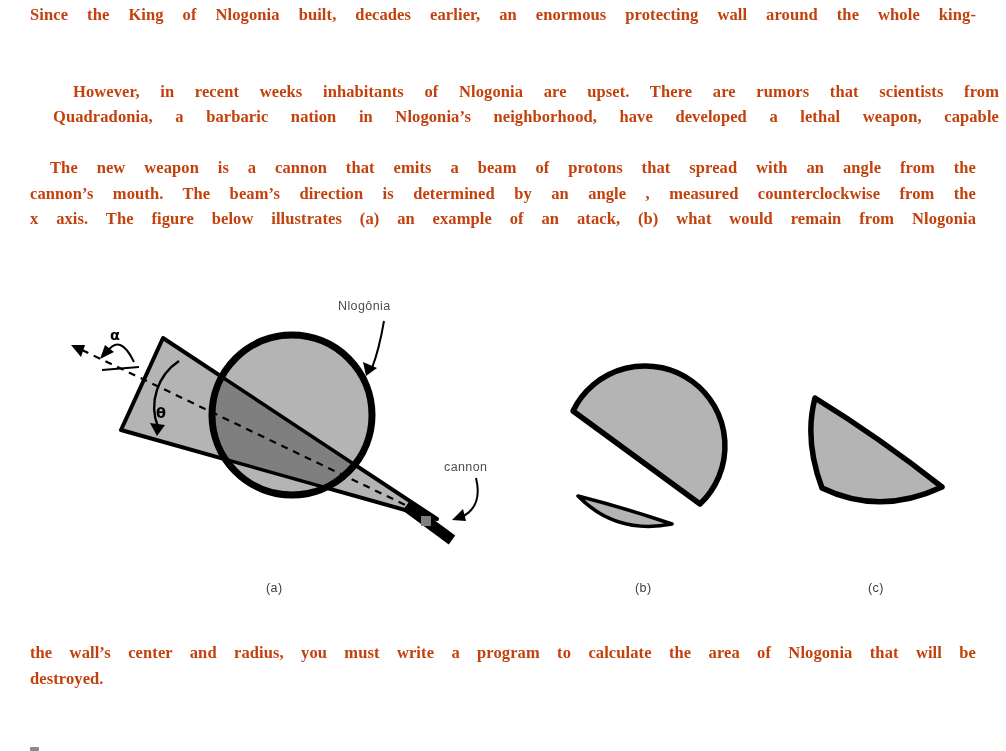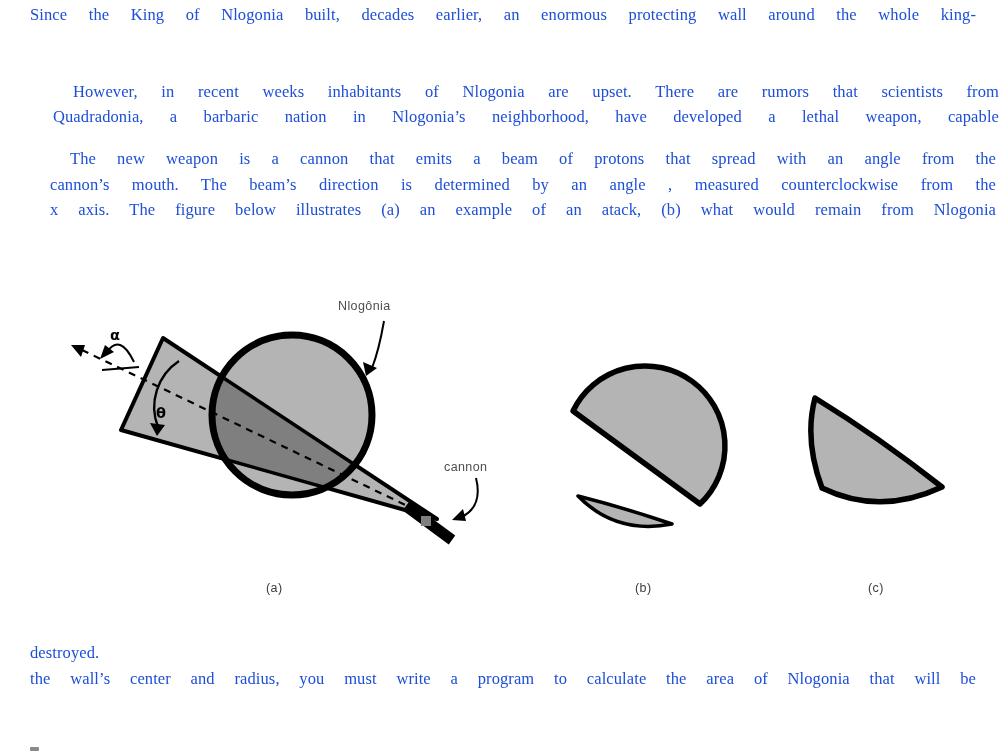--- a/index.html
+++ b/index.html
@@ -1,24 +1,24 @@
 <!DOCTYPE html>
 <html><head>
 <meta charset="utf-8">
 <style>
   html,body{margin:0;padding:0;background:#ffffff;}
   body{width:1006px;height:751px;position:relative;overflow:hidden;
        font-family:"Liberation Serif",serif;}
   .para{position:absolute;left:30px;width:946px;font-size:16.5px;
-        line-height:25.5px;color:#1d4ed8;letter-spacing:0.1px;}
+        line-height:25.5px;color:#c2410c;letter-spacing:0.1px;font-weight:bold;}
   .tline{text-align:justify;text-align-last:justify;white-space:normal;}
   .tlast{text-align-last:left;}
   #para1{top:2px;}
   #para2{top:78.5px;margin-left:23px;}
-  #para3{top:146px;margin-left:20px;}
+  #para3{top:155px;}
   #para4{top:640px;}
   .fig{position:absolute;left:0;top:0;width:1006px;height:751px;}
   .figlabel{font-family:"Liberation Sans",sans-serif;font-size:12.5px;
             letter-spacing:0.4px;}
   .figlabel.dark{fill:#3c3c3c;}
   .greek{font-family:"DejaVu Sans",sans-serif;font-size:14.5px;
          font-weight:bold;fill:#000;}
   #next-partial{position:absolute;left:30px;top:747px;width:9px;height:4px;
                 background:#8a8a8a;border-radius:1px;}
 </style>
@@ -31,22 +31,22 @@
 <div id="para2" class="para">
     <div class="tline" style="text-indent: 20px;">However, in recent weeks inhabitants of Nlogonia are upset. There are rumors that scientists from</div>
     <div class="tline">Quadradonia, a barbaric nation in Nlogonia’s neighborhood, have developed a lethal weapon, capable</div>
   </div>
 <div id="para3" class="para">
     <div class="tline" style="text-indent: 20px;">The new weapon is a cannon that emits a beam of protons that spread with an angle from the</div>
     <div class="tline">cannon’s mouth. The beam’s direction is determined by an angle , measured counterclockwise from the</div>
     <div class="tline">x axis. The figure below illustrates (a) an example of an atack, (b) what would remain from Nlogonia</div>
   </div>
 <div id="para4" class="para">
+    <div class="tline">the wall’s center and radius, you must write a program to calculate the area of Nlogonia that will be</div>
     <div class="tline tlast">destroyed.</div>
-    <div class="tline">the wall’s center and radius, you must write a program to calculate the area of Nlogonia that will be</div>
   </div>
 
 <svg class="fig" viewBox="0 0 1006 751" xmlns="http://www.w3.org/2000/svg">
   <defs>
     <clipPath id="circClip">
         <circle cx="292" cy="415" r="80"></circle>
       </clipPath>
   </defs>
 
   <polygon points="163,338 121,430 437,519" stroke="#000" stroke-width="4" stroke-linejoin="round" fill="#b4b4b4"></polygon>

